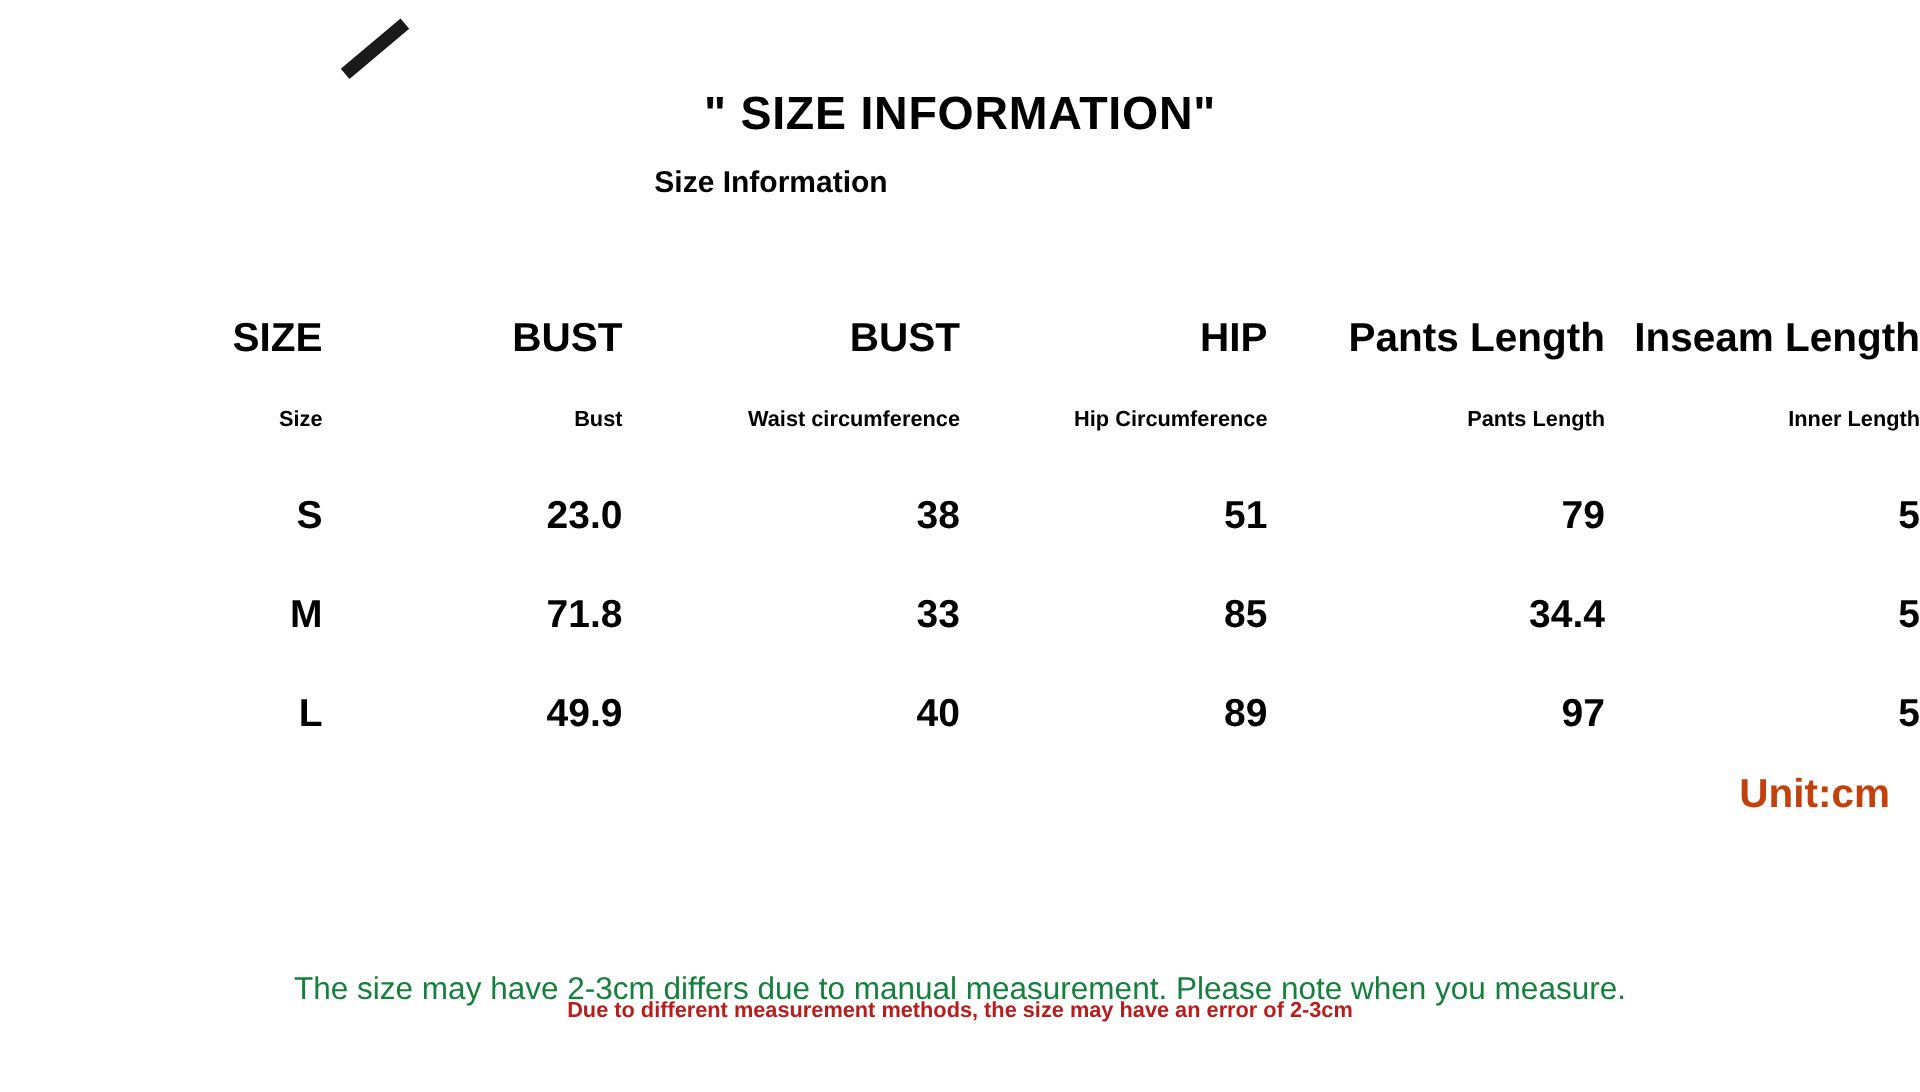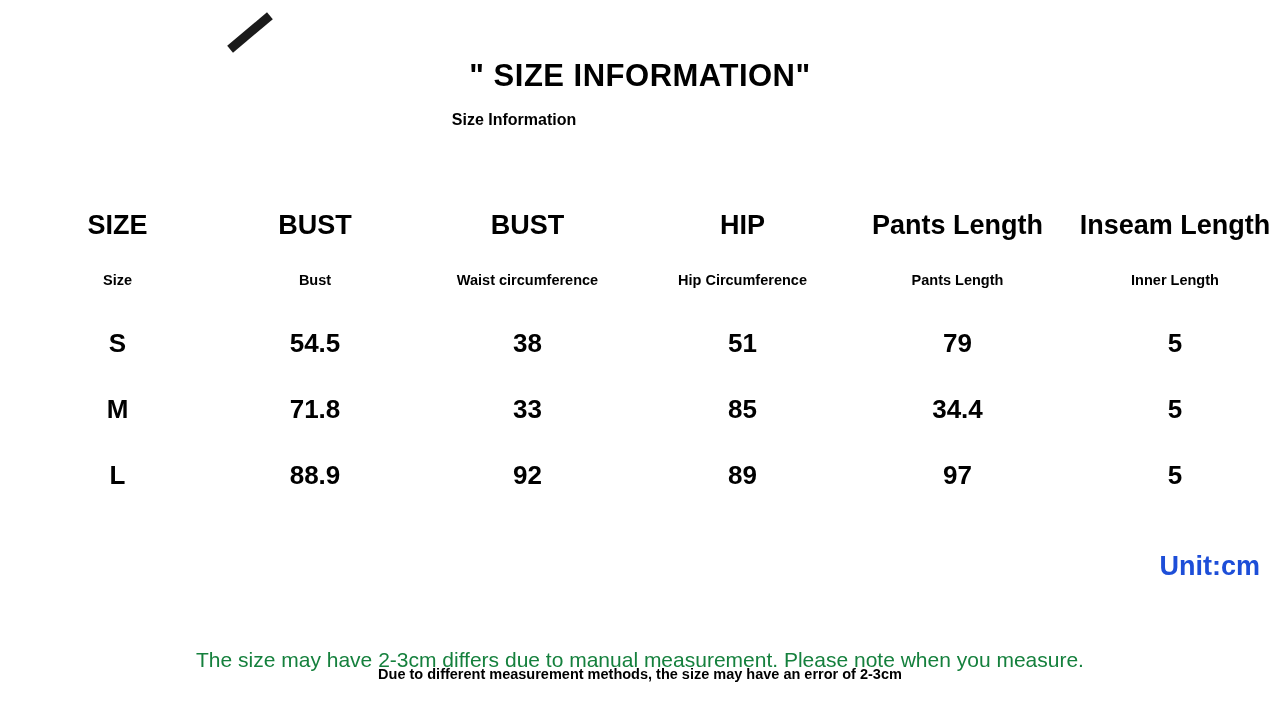--- a/index.html
+++ b/index.html
@@ -44,42 +44,42 @@
     font-size: 31px;
     font-weight: bold;
     letter-spacing: 0.5px;
   }
   .title-sub {
     position: absolute;
     left: 0;
     top: 111px;
     width: 1028px;
     text-align: center;
-    font-size: 16px;
+    font-size: 20px;
     font-weight: bold;
   }
 
   table.size-table {
     position: absolute;
     left: 20px;
     top: 200px;
     width: 1260px;
     border-collapse: collapse;
     table-layout: fixed;
   }
   table.size-table col.c0 { width: 195px; }
   table.size-table col.c1 { width: 200px; }
   table.size-table col.c2 { width: 225px; }
   table.size-table col.c3 { width: 205px; }
   table.size-table col.c4 { width: 225px; }
   table.size-table col.c5 { width: 210px; }
 
   table.size-table th,
   table.size-table td {
-    text-align: center;
+    text-align: right;
     vertical-align: middle;
     padding: 0;
     border: none;
   }
   .hdr-main {
     font-size: 27px;
     font-weight: bold;
     height: 50px;
     white-space: nowrap;
   }
@@ -91,44 +91,44 @@
   }
   .cell-val {
     font-size: 26px;
     font-weight: bold;
     height: 66px;
   }
 
   .unit-label {
     position: absolute;
     right: 20px;
-    top: 551px;
+    top: 514px;
     font-size: 27px;
     font-weight: bold;
-    color: #1d4ed8;
+    color: #c2410c;
   }
 
   .note-1 {
     position: absolute;
     left: 0;
     top: 648px;
     width: 1280px;
     text-align: center;
     font-size: 21px;
     color: #15803d;
   }
   .note-2 {
     position: absolute;
     left: 0;
     top: 666px;
     width: 1280px;
     text-align: center;
     font-size: 14.5px;
     font-weight: bold;
-    color: #000000;
+    color: #b91c1c;
   }
 </style>
 </head>
 <body>
 
 <div class="slash-mark">
   <div class="bar"></div>
 </div>
 
 <div class="title-main">" SIZE INFORMATION"</div>
@@ -157,38 +157,38 @@
       <th class="hdr-sub">Bust</th>
       <th class="hdr-sub">Waist circumference</th>
       <th class="hdr-sub">Hip Circumference</th>
       <th class="hdr-sub">Pants Length</th>
       <th class="hdr-sub">Inner Length</th>
     </tr>
   </thead>
   <tbody>
     <tr>
       <td class="cell-val">S</td>
-      <td class="cell-val">54.5</td>
+      <td class="cell-val">23.0</td>
       <td class="cell-val">38</td>
       <td class="cell-val">51</td>
       <td class="cell-val">79</td>
       <td class="cell-val">5</td>
     </tr>
     <tr>
       <td class="cell-val">M</td>
       <td class="cell-val">71.8</td>
       <td class="cell-val">33</td>
       <td class="cell-val">85</td>
       <td class="cell-val">34.4</td>
       <td class="cell-val">5</td>
     </tr>
     <tr>
       <td class="cell-val">L</td>
-      <td class="cell-val">88.9</td>
-      <td class="cell-val">92</td>
+      <td class="cell-val">49.9</td>
+      <td class="cell-val">40</td>
       <td class="cell-val">89</td>
       <td class="cell-val">97</td>
       <td class="cell-val">5</td>
     </tr>
   </tbody>
 </table>
 
 <div class="unit-label">Unit:cm</div>
 
 <div class="note-1">The size may have 2-3cm differs due to manual measurement. Please note when you measure.</div>

